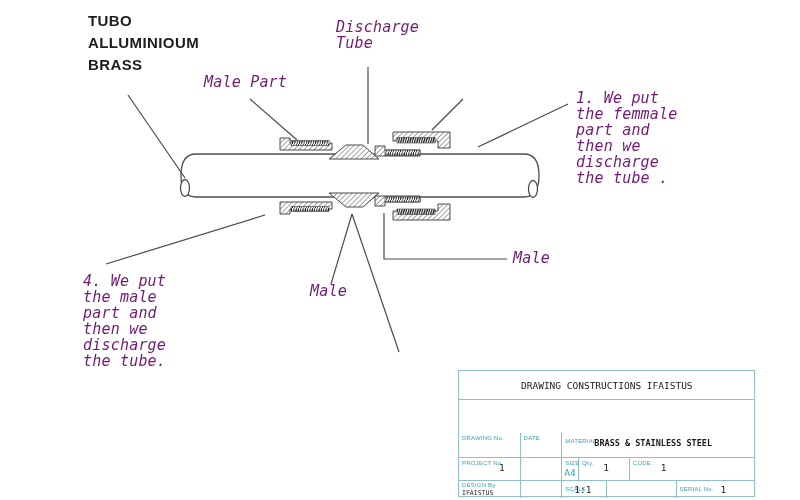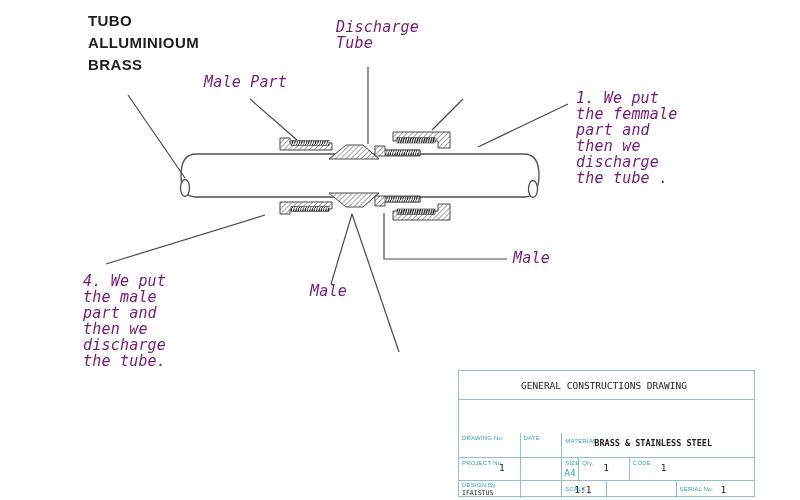--- a/index.html
+++ b/index.html
@@ -107,21 +107,21 @@
 
   <div class="note" style="left:310px;top:283px;">Male</div>
 
   <div class="note" style="left:513px;top:250px;">Male</div>
 
 
   <div class="tblock">
 
     <div class="tb-row" style="top:0;height:29px;">
       <div class="tb-cell" style="width:100%;">
-        <span class="tb-value" style="left:62px;top:9px;">GENERAL CONSTRUCTIONS DRAWING</span>
+        <span class="tb-value" style="left:62px;top:9px;">DRAWING CONSTRUCTIONS IFAISTUS</span>
       </div>
     </div>
 
 
     <div class="tb-row" style="top:62px;height:25px;">
       <div class="tb-cell" style="width:62px;">
         <span class="tb-label">DRAWING No.</span>
       </div>
       <div class="tb-cell" style="width:42px;">
         <span class="tb-label">DATE</span>

